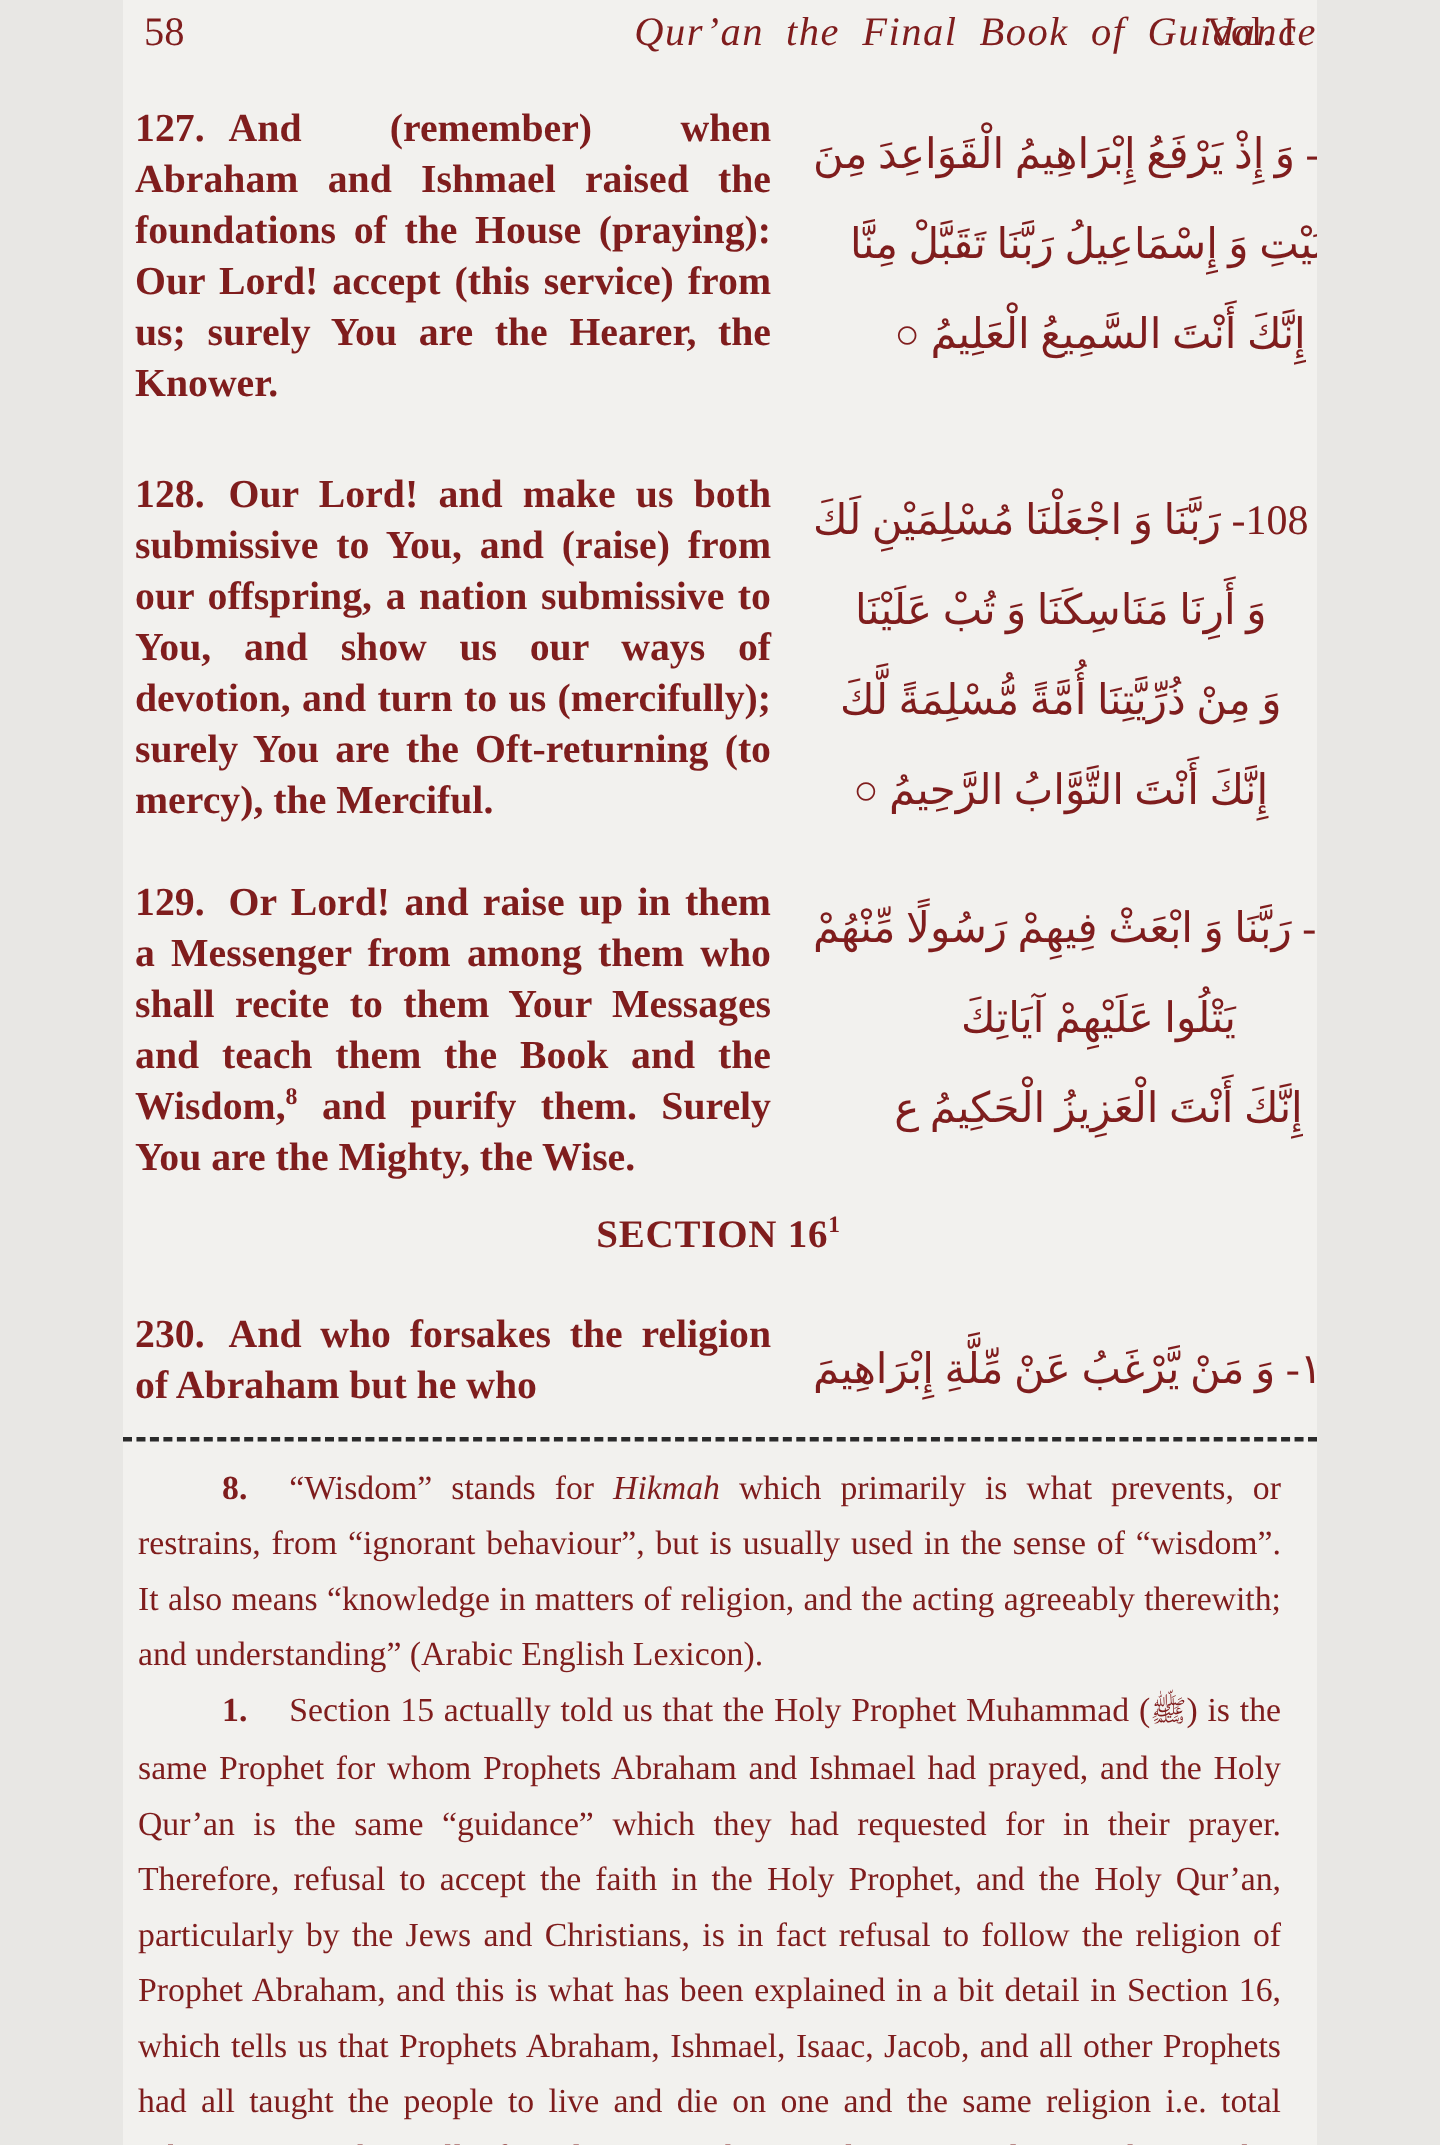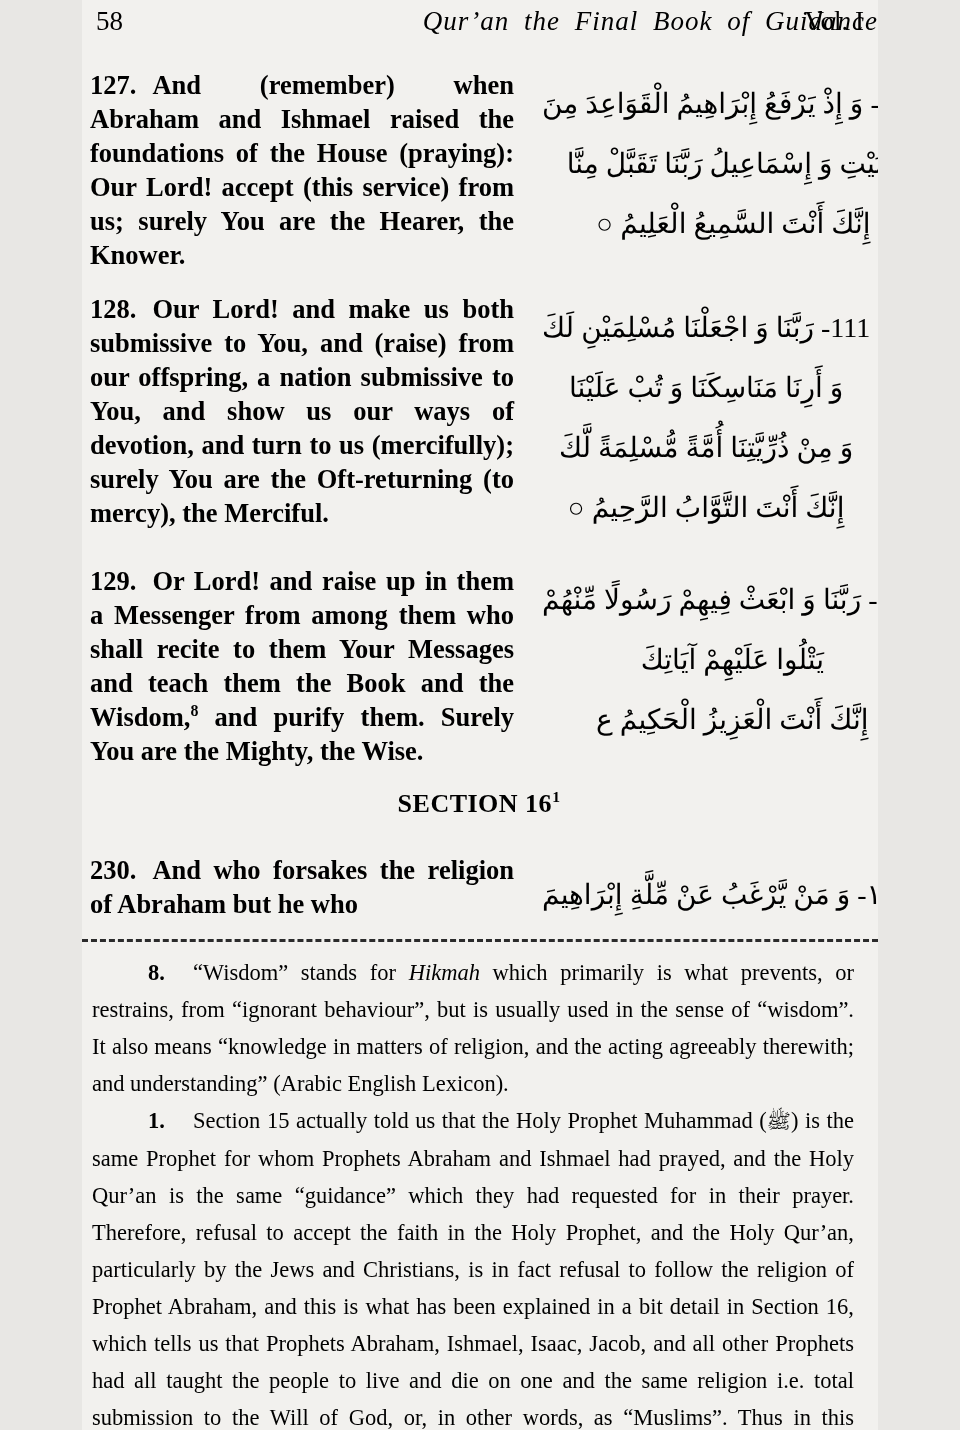--- a/index.html
+++ b/index.html
@@ -3,42 +3,42 @@
 <meta charset="utf-8">
 <style>
   * { box-sizing: border-box; margin: 0; padding: 0; }
   html, body { background: #e8e7e4; }
   .page {
     position: relative;
     width: 796px;
     height: 1430px;
     margin: 0 auto;
     background: #f2f1ee;
-    color: #000000;
+    color: #7f1d1d;
     font-family: "Liberation Serif", serif;
     overflow: hidden;
   }
   
   .running-head {
     position: relative;
     height: 46px;
     padding: 8px 16px 0 14px;
     font-size: 27px;
   }
   .page-num { position: absolute; left: 14px; top: 6px; }
   .book-title {
     position: absolute; left: 0; right: 0; top: 6px;
     text-align: right; font-style: italic; word-spacing: 7px; letter-spacing: 1px;
   }
   .volume { position: absolute; right: 14px; top: 6px; }
 
   
   .verses { padding: 22px 10px 0 8px; }
   .verse-row { display: flex; gap: 28px; }
-  .row-127 { margin-bottom: 20px; }
+  .row-127 { margin-bottom: 40px; }
   .row-128 { margin-bottom: 26px; }
   .row-129 { margin-bottom: 20px; }
   .english {
     flex: 0 0 424px;
     font-weight: bold;
     font-size: 26.5px;
     line-height: 34px;
     text-align: justify;
   }
   .vnum { margin-right: 16px; }
@@ -105,21 +105,21 @@
       <div class="arabic" dir="rtl" lang="ar">
         <div class="aline">١٢٧- وَ إِذْ يَرْفَعُ إِبْرَاهِيمُ الْقَوَاعِدَ مِنَ</div>
         <div class="aline">الْبَيْتِ وَ إِسْمَاعِيلُ رَبَّنَا تَقَبَّلْ مِنَّا</div>
         <div class="aline">إِنَّكَ أَنْتَ السَّمِيعُ الْعَلِيمُ ○</div>
       </div>
     </section>
 
     <section class="verse-row row-128">
       <p class="english"><span class="vnum">128.</span><span>Our Lord! and make us both submissive to You, and (raise) from our offspring, a nation submissive to You, and show us our ways of devotion, and turn to us (mercifully); surely You are the Oft-returning (to mercy), the Merciful.</span></p>
       <div class="arabic" dir="rtl" lang="ar">
-        <div class="aline">111- رَبَّنَا وَ اجْعَلْنَا مُسْلِمَيْنِ لَكَ</div>
+        <div class="aline">108- رَبَّنَا وَ اجْعَلْنَا مُسْلِمَيْنِ لَكَ</div>
         <div class="aline">وَ أَرِنَا مَنَاسِكَنَا وَ تُبْ عَلَيْنَا</div>
         <div class="aline">وَ مِنْ ذُرِّيَّتِنَا أُمَّةً مُّسْلِمَةً لَّكَ</div>
         <div class="aline">إِنَّكَ أَنْتَ التَّوَّابُ الرَّحِيمُ ○</div>
       </div>
     </section>
 
     <section class="verse-row row-129">
       <p class="english"><span class="vnum">129.</span><span>Or Lord! and raise up in them a Messenger from among them who shall recite to them Your Messages and teach them the Book and the Wisdom,</span><sup class="fnref">8</sup><span> and purify them. Surely You are the Mighty, the Wise.</span></p>
       <div class="arabic" dir="rtl" lang="ar">
         <div class="aline">١٢٩- رَبَّنَا وَ ابْعَثْ فِيهِمْ رَسُولًا مِّنْهُمْ</div>

